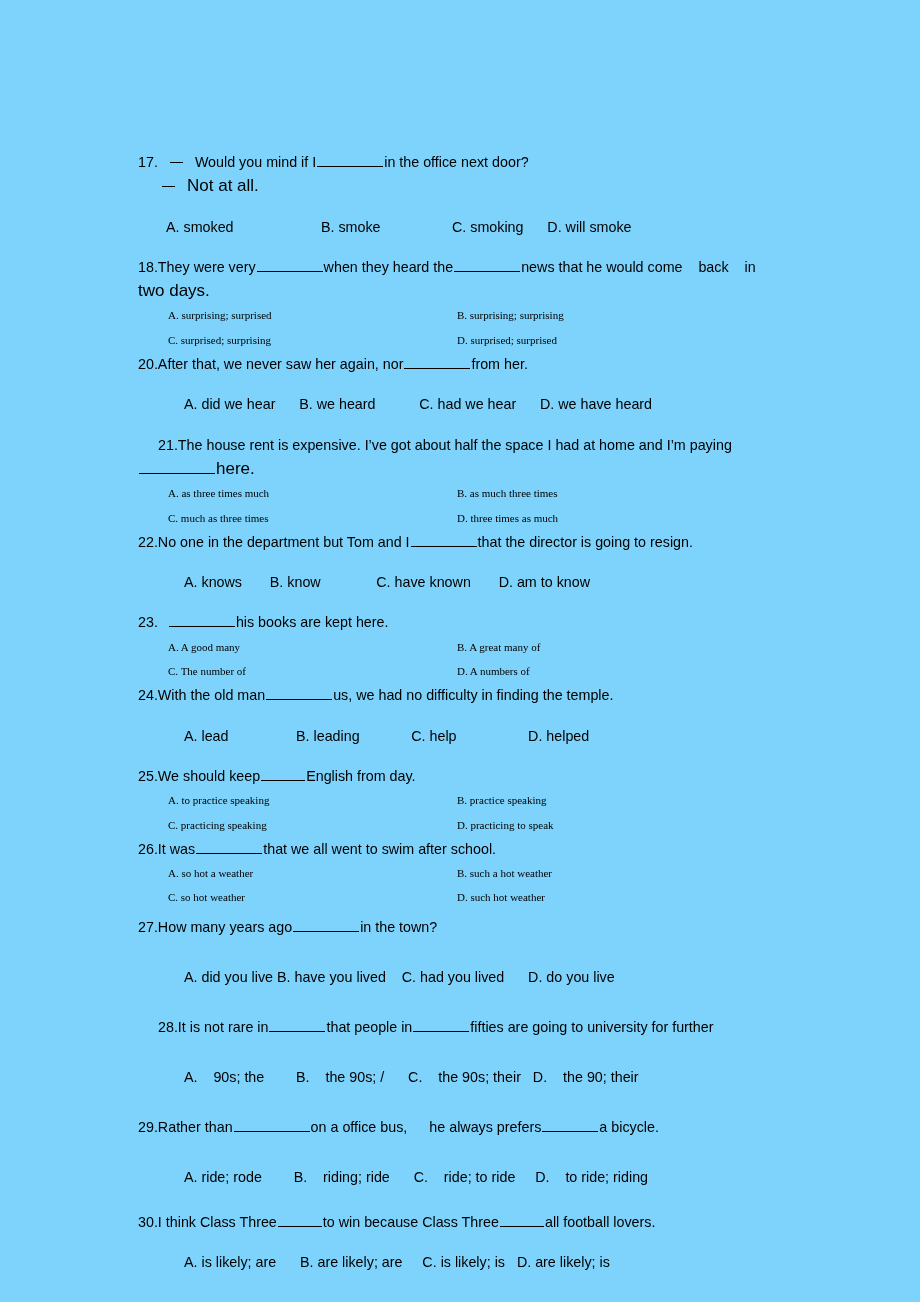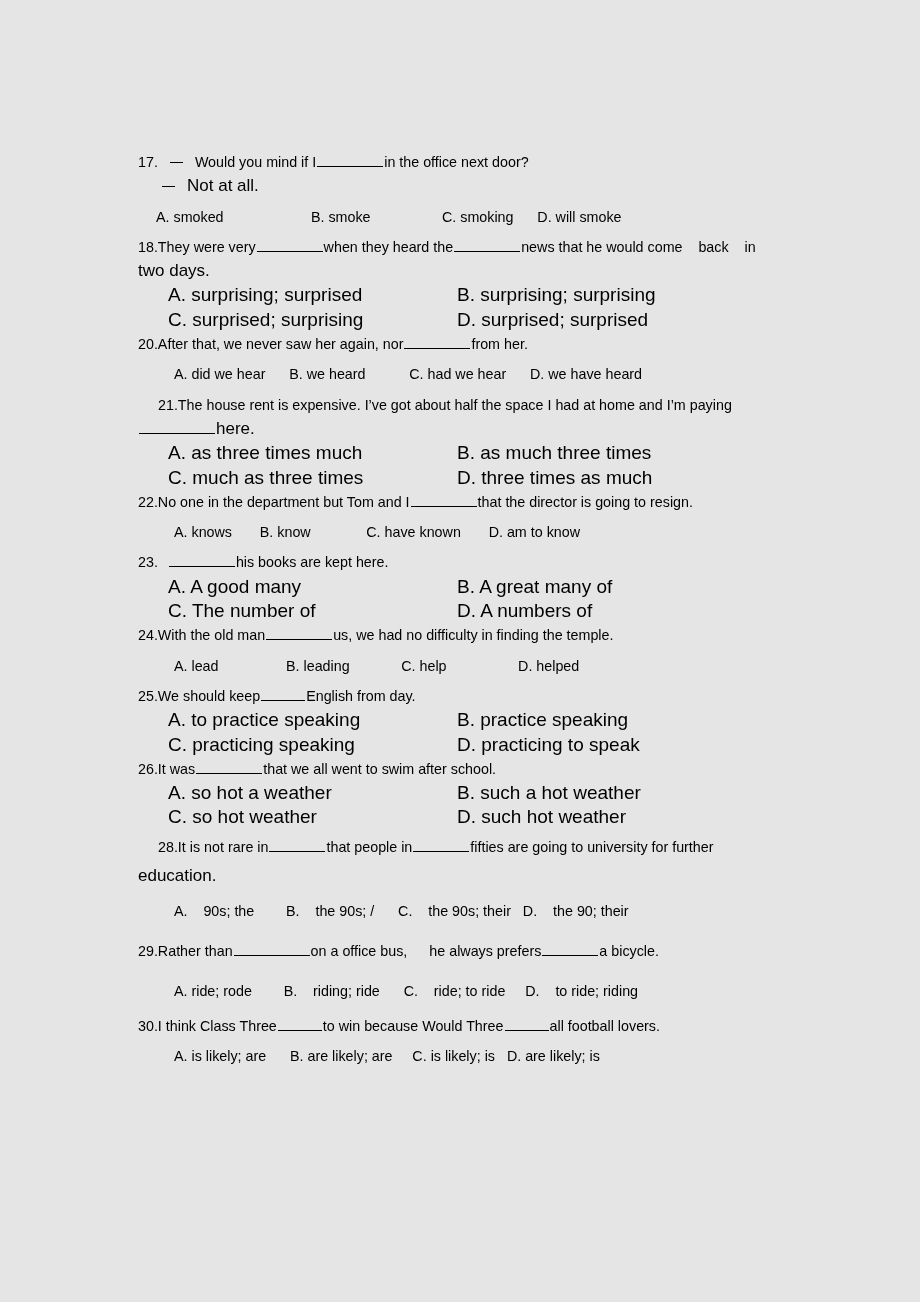--- a/index.html
+++ b/index.html
@@ -11,21 +11,21 @@
     width: 920px;
     height: 1302px;
     font-family: "Liberation Sans", sans-serif;
     color: #000000;
     -webkit-font-smoothing: antialiased;
   }
   #page {
     position: relative;
     width: 920px;
     height: 1302px;
-    background: #e5e5e5;
+    background: #7dd3fc;
     overflow: hidden;
   }
   #content {
     position: absolute;
     left: 138px;
     top: 150px;
     width: 645px;
   }
   .qblock { margin: 0; padding: 0; }
 
@@ -43,33 +43,34 @@
   }
   
   .loose .stem { line-height: 34px; }
   .loose .optrow { line-height: 34px; }
 
   
   .optrow {
     font-size: 14.3px;
     line-height: 24.3px;
     white-space: pre;
-    margin: 6px;
+    margin: 16px;
   }
   .opt-indent-1 { padding-left: 12px; }   
   .opt-indent-2 { padding-left: 30px; }   
 
   
   .optgrid {
     display: grid;
     grid-template-columns: 289px 1fr;
-    font-size: 19px;
+    font-size: 11px;
     line-height: 24.3px;
     padding-left: 30px;
     white-space: pre;
+    font-family: Liberation Serif, serif;
   }
   .optgrid > span { display: block; }
 
   
   .contline {
     font-size: 17px;
     line-height: 24.3px;
     white-space: pre-wrap;
   }
 
@@ -151,33 +152,36 @@
     </div>
 
     <div class="qblock">
       <div class="stem"><span>26.It was</span><span class="blank b-lg"></span><span>that we all went to swim after school.</span></div>
       <div class="optgrid"><span>A. so hot a weather</span><span>B. such a hot weather</span></div>
       <div class="optgrid"><span>C. so hot weather</span><span>D. such hot weather</span></div>
     </div>
 
     <div class="loose">
 
+      <div class="qblock">
+        <div class="stem"><span>27.How many years ago</span><span class="blank b-lg"></span><span>in the town?</span></div>
+        <div class="optrow opt-indent-2">A. did you live B. have you lived    C. had you lived      D. do you live</div>
+      </div>
 
       <div class="qblock">
         <div class="stem justify"><span>28.It is not rare in</span><span class="blank b-md"></span><span>that people in</span><span class="blank b-md"></span><span>fifties are going to university for further</span></div>
-        <div class="contline">education.</div>
         <div class="optrow opt-indent-2">A.    90s; the        B.    the 90s; /      C.    the 90s; their   D.    the 90; their</div>
       </div>
 
       <div class="qblock">
         <div class="stem"><span>29.Rather than</span><span class="blank b-xl"></span><span>on a office bus,</span><span class="gap-md"></span><span>he always prefers</span><span class="blank b-md"></span><span>a bicycle.</span></div>
         <div class="optrow opt-indent-2">A. ride; rode        B.    riding; ride      C.    ride; to ride     D.    to ride; riding</div>
       </div>
 
     </div>
 
     <div class="qblock">
-      <div class="stem"><span>30.I think Class Three</span><span class="blank b-sm"></span><span>to win because Would Three</span><span class="blank b-sm"></span><span>all football lovers.</span></div>
+      <div class="stem"><span>30.I think Class Three</span><span class="blank b-sm"></span><span>to win because Class Three</span><span class="blank b-sm"></span><span>all football lovers.</span></div>
       <div class="optrow opt-indent-2">A. is likely; are      B. are likely; are     C. is likely; is   D. are likely; is</div>
     </div>
 
   </div>
 </div>
 
 </body></html>

